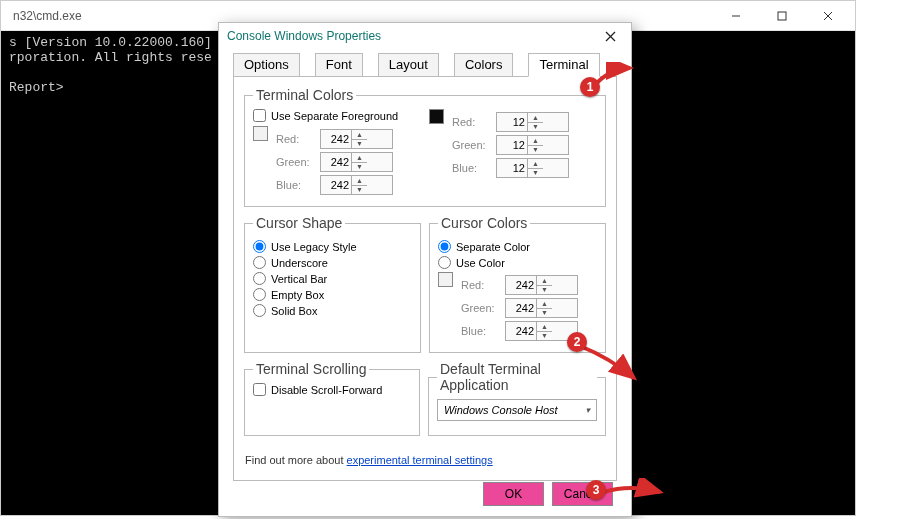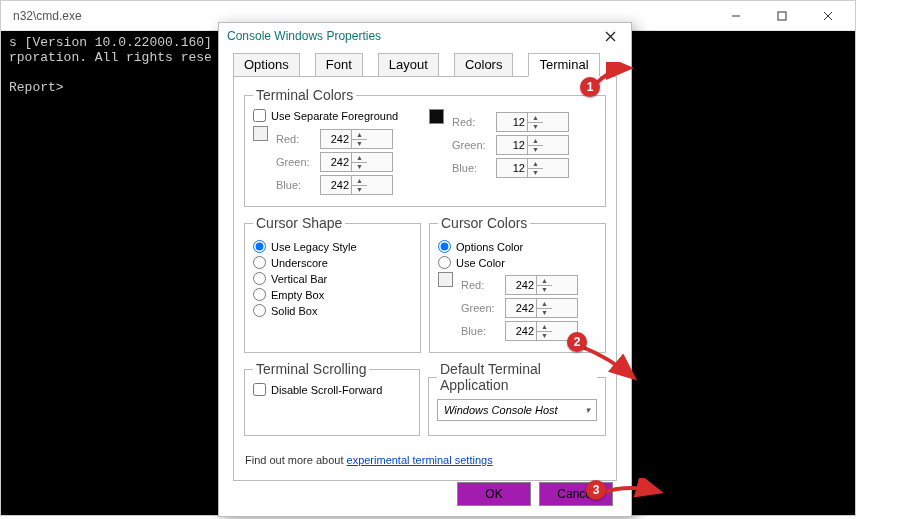--- a/index.html
+++ b/index.html
@@ -139,22 +139,22 @@
     display:flex;align-items:center;justify-content:space-between;
     padding:0 6px;font-size:11px;background:#fff;font-style:italic;
   }
   .select .caret{font-size:9px;color:#555;}
   .link{color:#0645c8;text-decoration:underline;cursor:pointer;}
   .btn-row{
     position:absolute;right:18px;bottom:10px;
     display:flex;gap:8px;
   }
   .btn{
-    width:74px;height:24px;
-    border:1px solid #888;background:#a21caf;
+    width:61px;height:24px;
+    border:1px solid #888;background:#ec4899;
     display:flex;align-items:center;justify-content:center;
     font-size:12px;
   }
   .findout{
     position:absolute;left:26px;bottom:50px;font-size:11px;color:#333;
   }
   
   .anno-circle{
     position:absolute;width:20px;height:20px;border-radius:50%;
     background:#d62c2c;color:#fff;font-size:12px;font-weight:bold;
@@ -323,21 +323,21 @@
         <label class="radio">
             <input type="radio" name="cs" style="">
             <span>Solid Box</span>
           </label>
       </fieldset>
 
       <fieldset class="col">
         <legend>Cursor Colors</legend>
         <label class="radio">
             <input type="radio" name="cc" checked="" style="">
-            <span>Options Color</span>
+            <span>Separate Color</span>
           </label>
         <label class="radio">
             <input type="radio" name="cc" style="">
             <span>Use Color</span>
           </label>
         <div class="rgb-grid" style="margin-top:2px;">
           <div class="rgb-swatch" style="background:#f2f2f2"></div>
           <div class="rgb-stack">
             <div class="rgb-line">
                 <span class="rgb-label disabled">Red:</span>

